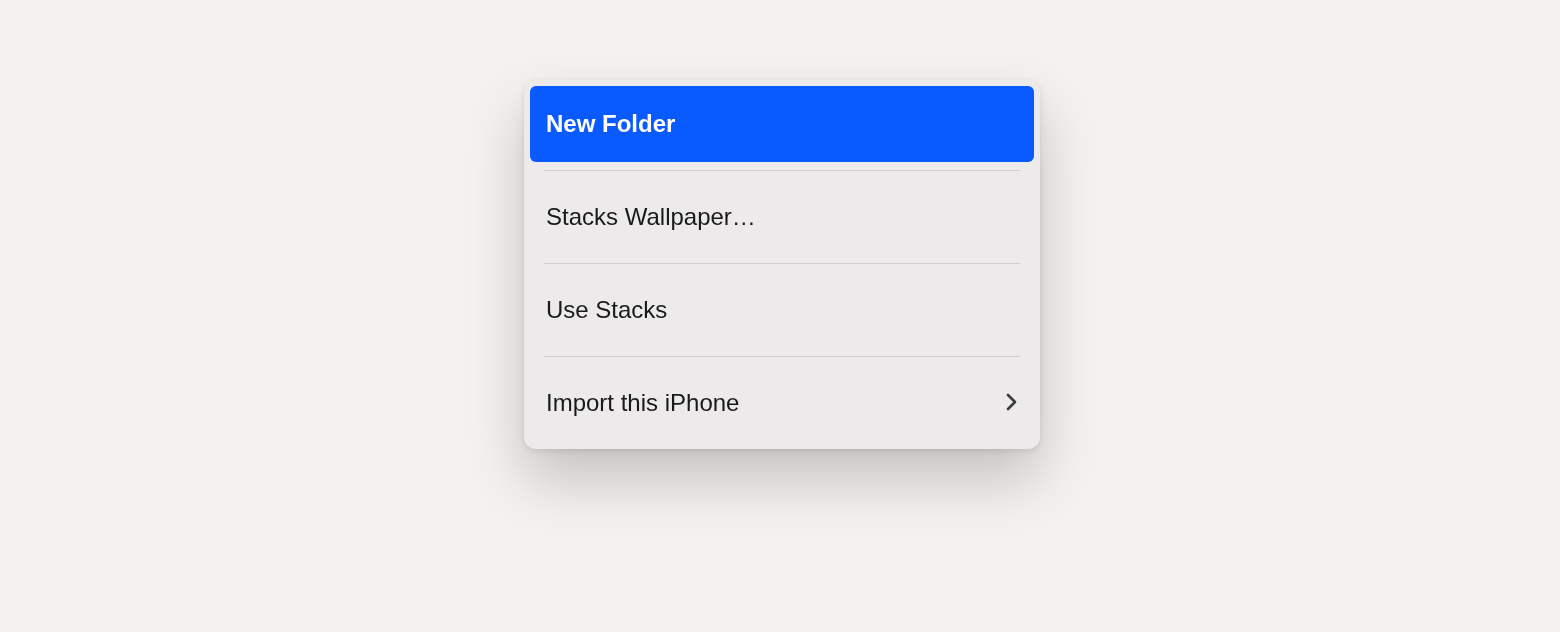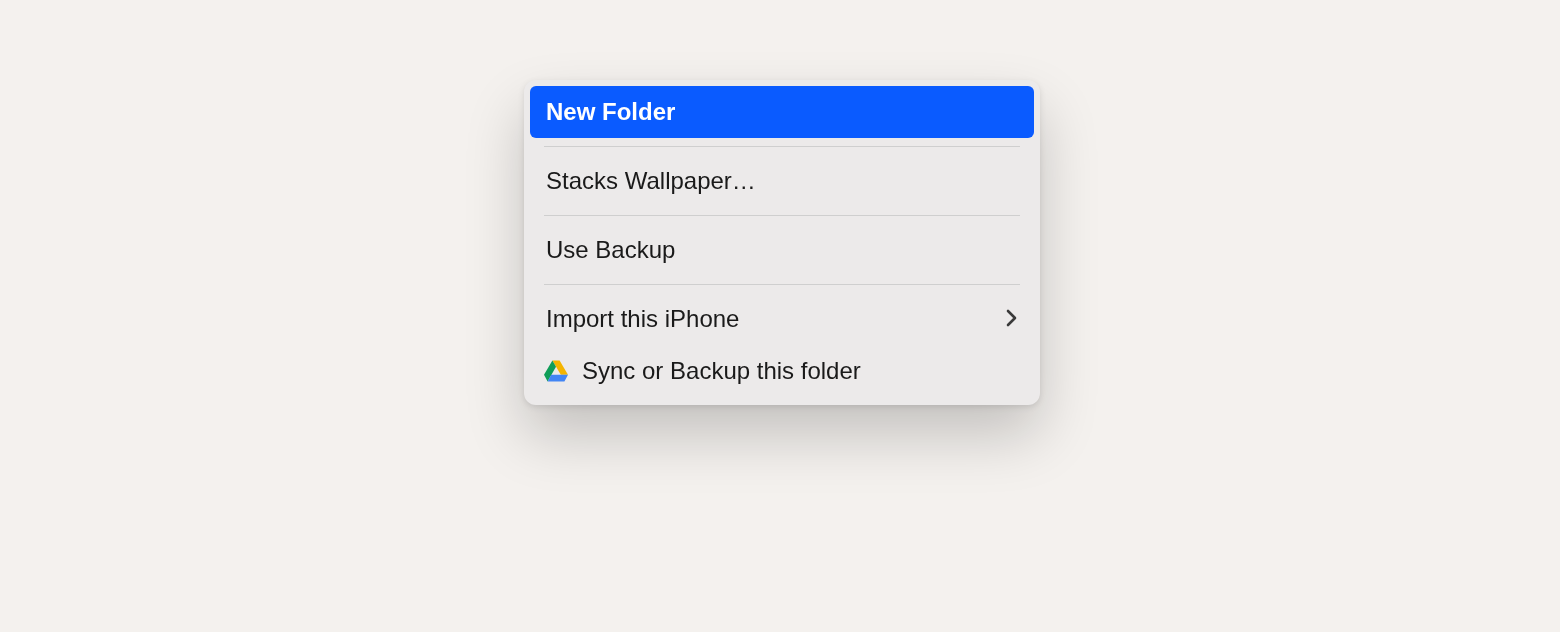--- a/index.html
+++ b/index.html
@@ -19,21 +19,21 @@
     background: #eceaea;
     border-radius: 12px;
     box-shadow: 0 30px 60px rgba(0,0,0,0.20), 0 2px 6px rgba(0,0,0,0.10);
     padding: 6px 6px 8px 6px;
     box-sizing: border-box;
   }
   .menu-item {
     display: flex;
     align-items: center;
     height: 44px;
-    padding: 4px 16px;
+    padding: 16px 16px;
     font-size: 24px;
     color: #1a1a1a;
     border-radius: 6px;
     line-height: 1;
     justify-content: flex-end;
   }
   .menu-item .label {
     flex: 1;
   }
   .menu-item.highlight {
@@ -76,40 +76,30 @@
   <div class="divider"></div>
 
 
   <div class="menu-item no-icon-pad">
     <span class="label">Stacks Wallpaper…</span>
   </div>
 
   <div class="divider"></div>
 
   <div class="menu-item no-icon-pad">
-    <span class="label">Use Backup</span>
+    <span class="label">Use Stacks</span>
   </div>
 
 
 
   <div class="divider"></div>
 
   <div class="menu-item no-icon-pad">
     <span class="label">Import this iPhone</span>
     <span class="chevron">
       <svg width="12" height="18" viewBox="0 0 12 18">
           <path d="M2 2 L9 9 L2 16" stroke="#3a3a3a" stroke-width="2.6" fill="none" stroke-linecap="round" stroke-linejoin="round"></path>
         </svg>
     </span>
   </div>
 
-  <div class="menu-item has-icon">
-    <span class="icon-slot">
-      <svg viewBox="0 0 100 88" width="24" height="22">
-        <polygon points="35,0 65,0 100,60 70,60" fill="#f4b400"></polygon>
-        <polygon points="35,0 0,60 15,88 50,26" fill="#0f9d58"></polygon>
-        <polygon points="100,60 85,88 15,88 30,60" fill="#4285f4"></polygon>
-      </svg>
-    </span>
-    <span class="label">Sync or Backup this folder</span>
-  </div>
 
 </div>
 
 </body></html>

